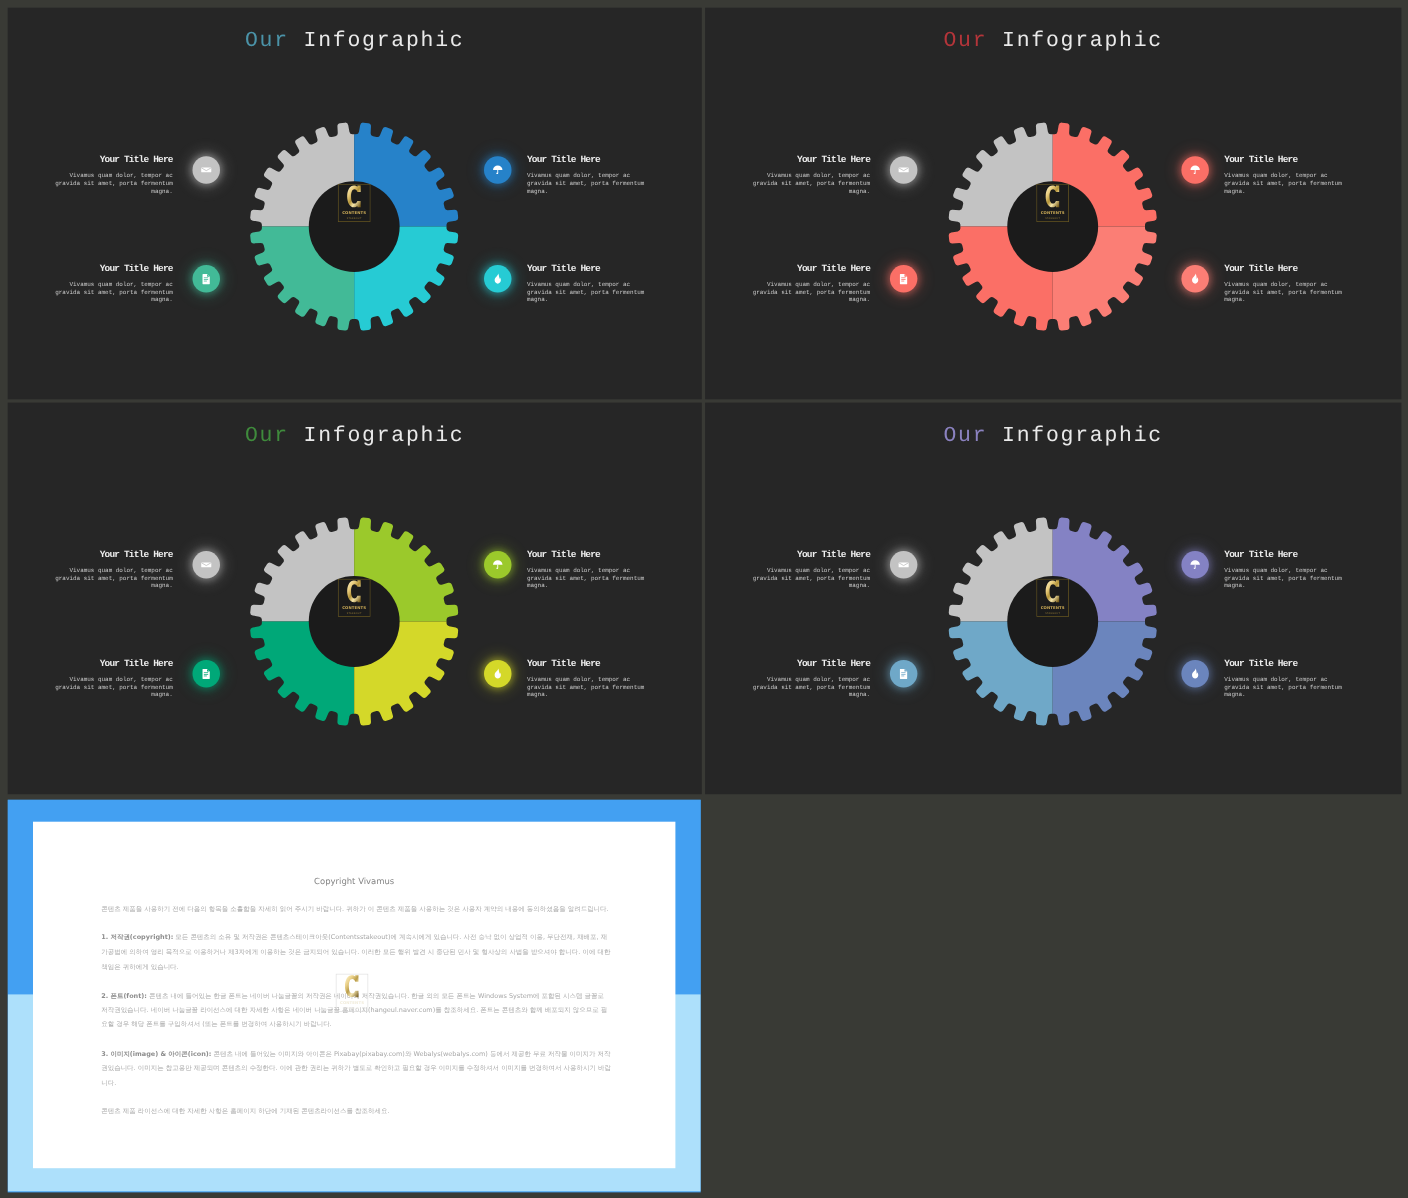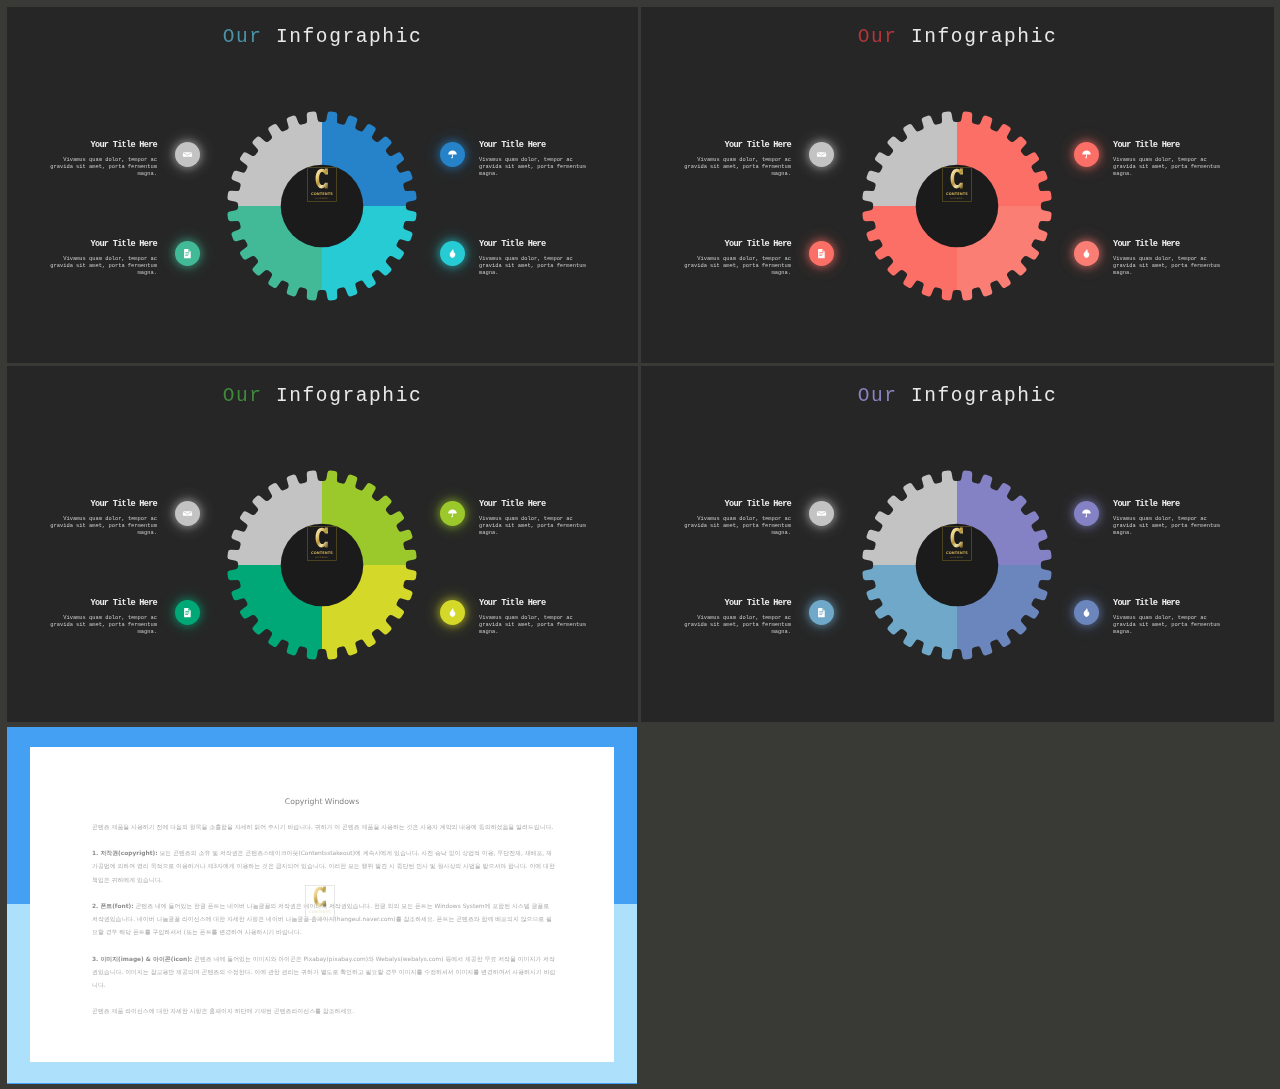--- a/index.html
+++ b/index.html
@@ -463,21 +463,21 @@
           <svg viewBox="0 0 24 24" width="11" height="11">
             <path d="M12.6 1.6c.2 2.6-1.3 4-2.9 5.6-1.8 1.8-3.9 3.8-3.9 7.2 0 4.1 3 7.2 6.2 7.2s6.2-3.1 6.2-7.2c0-2.2-.9-3.9-2.2-5.4.1 1.4-.4 2.6-1.2 3.2.5-3.8-.6-8-2.2-10.6z" fill="#ffffff"></path>
           </svg>
         </span>
       </div>
 </div>
 <div class="panel p5">
  <div class="p5top"></div>
  <div class="p5bot"></div>
  <div class="paper">
-  <div class="cp-sub">Copyright Windows</div>
+  <div class="cp-sub">Copyright Vivamus</div>
   <div class="cp-body">
    <p>콘텐츠 제품을 사용하기 전에 다음의 항목을 소홀함을 자세히 읽어 주시기 바랍니다. 귀하가 이 콘텐츠 제품을 사용하는 것은 사용자 계약의 내용에 동의하셨음을 알려드립니다.</p>
    <p><span class="lead">1. 저작권(copyright):</span> <span>모든 콘텐츠의 소유 및 저작권은 콘텐츠스테이크아웃(Contentsstakeout)에 계속시에게 있습니다. 사전 승낙 없이 상업적 이용, 무단전재, 재배포, 재가공법에 의하여 영리 목적으로 이용하거나 제3자에게 이용하는 것은 금지되어 있습니다. 이러한 모든 행위 발견 시 중단된 민사 및 형사상의 사법을 받으셔야 합니다. 이에 대한 책임은 귀하에게 있습니다.</span></p>
    <p><span class="lead">2. 폰트(font):</span> <span>콘텐츠 내에 들어있는 한글 폰트는 네이버 나눔글꼴의 저작권은 네이버에 저작권있습니다. 한글 외의 모든 폰트는 Windows System에 포함된 시스템 글꼴로 저작권있습니다. 네이버 나눔글꼴 라이선스에 대한 자세한 사항은 네이버 나눔글꼴 홈페이지(hangeul.naver.com)를 참조하세요. 폰트는 콘텐츠와 함께 배포되지 않으므로 필요할 경우 해당 폰트를 구입하셔서 (또는 폰트를 변경하여 사용하시기 바랍니다.</span></p>
    <p><span class="lead">3. 이미지(image) &amp; 아이콘(icon):</span> <span>콘텐츠 내에 들어있는 이미지와 아이콘은 Pixabay(pixabay.com)와 Webalys(webalys.com) 등에서 제공한 무료 저작물 이미지가 저작권있습니다. 이미지는 참고용만 제공되며 콘텐츠의 수정한다. 이에 관한 권리는 귀하가 별도로 확인하고 필요할 경우 이미지를 수정하셔서 이미지를 변경하여서 사용하시기 바랍니다.</span></p>
    <p class="f">콘텐츠 제품 라이선스에 대한 자세한 사항은 홈페이지 하단에 기재된 콘텐츠라이선스를 참조하세요.</p>
   </div>
   <div class="wm"><svg width="30" height="35" viewBox="0 0 60 70">
 <defs>
 <linearGradient id="goldg" x1="0" y1="0" x2="0.9" y2="1">

